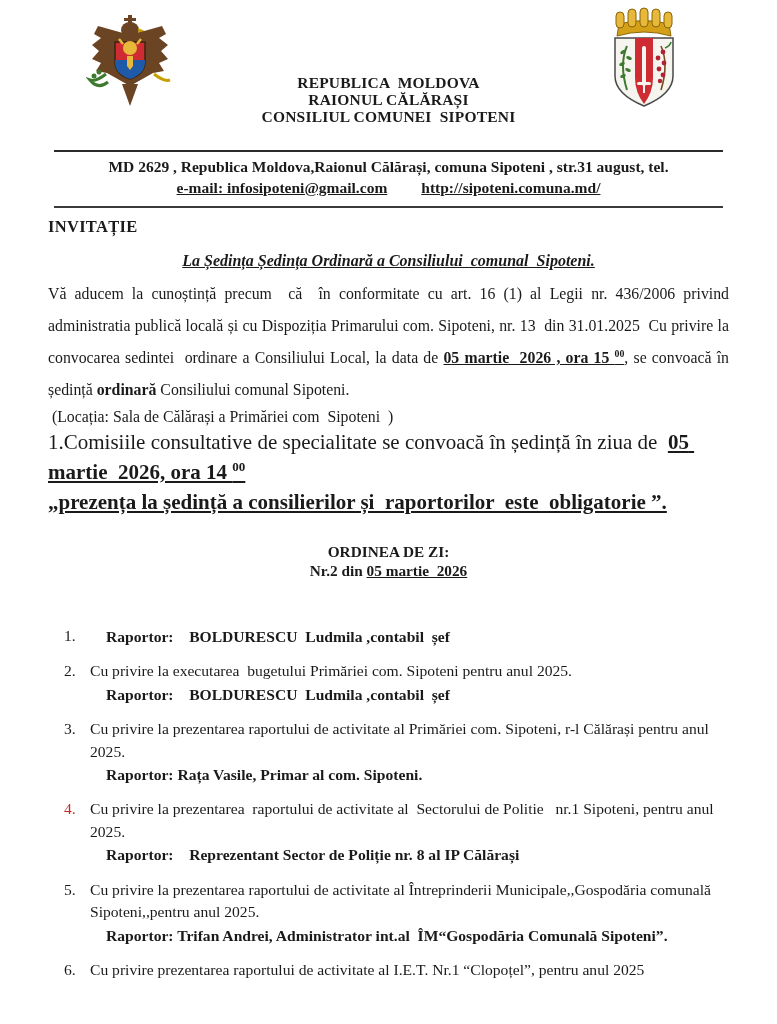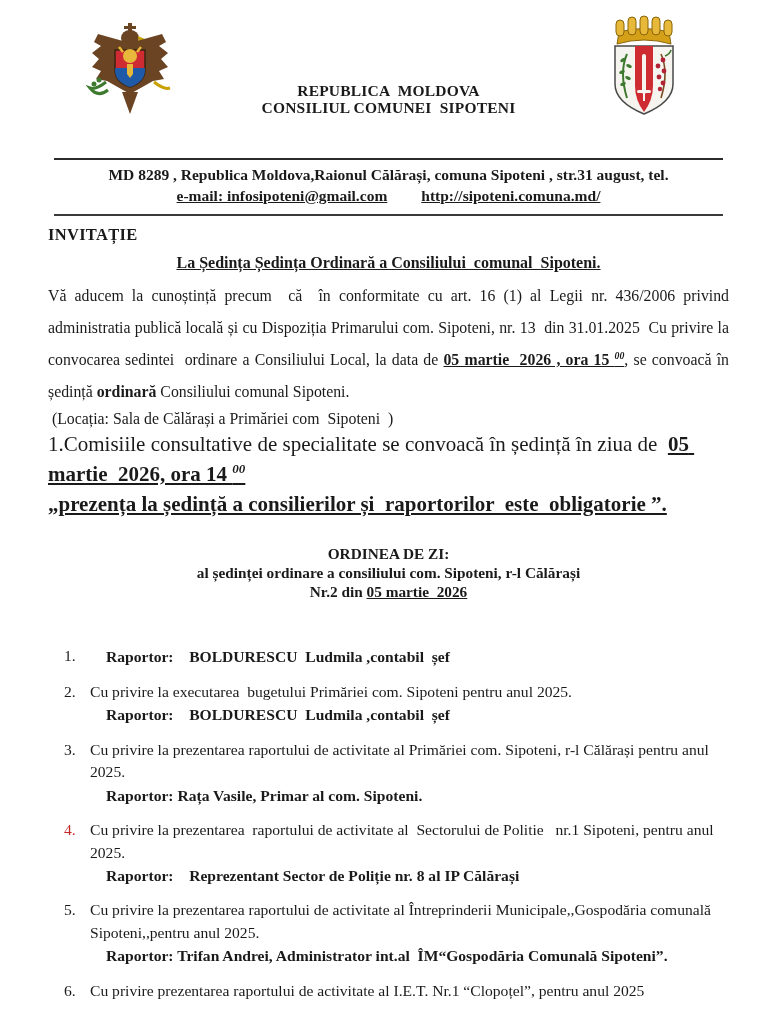--- a/index.html
+++ b/index.html
@@ -2,21 +2,21 @@
 <html><head>
 <meta charset="utf-8">
 <style>
   * { margin:0; padding:0; box-sizing:border-box; }
   html,body { background:#ffffff; }
   body { width:777px; height:1024px; overflow:hidden; }
   .page {
     font-family:"Liberation Serif", serif;
     color:#1a1a1a;
     width:777px; height:1024px;
-    padding:12px 48px 0 48px;
+    padding:4px 48px 0 48px;
     position:relative; background:#fff;
   }
   [data-bind] { white-space:pre-wrap; }
 
   
   .header { position:relative; height:140px; }
   .emblem-left  { position:absolute; left:38px; top:10px; }
   .emblem-right { position:absolute; right:44px; top:2px; }
   .header-text { text-align:center; padding-top:70px; font-weight:bold; font-size:15.5px; line-height:1.1; letter-spacing:.2px; }
 
@@ -24,23 +24,23 @@
   .rule2 { border-top:2.5px solid #3a3a3a; margin-top:9px; }
 
   
   .contact { text-align:center; font-weight:bold; font-size:15.5px; line-height:1.27; margin-top:5px; }
   .contact .links { margin-top:1px; }
   .u { text-decoration:underline; }
   .link-gap { display:inline-block; width:34px; }
 
   
   .title { text-align:left; font-weight:bold; font-size:16.5px; margin-top:9px; letter-spacing:.3px; }
-  .subtitle { text-align:center; font-weight:bold; font-size:16px; margin-top:9px; }
+  .subtitle { text-align:center; font-weight:bold; font-size:16px; margin-top:15px;font-style:italic; }
   .bu { font-weight:bold; text-decoration:underline; }
-  sup.ss { font-size:.62em; font-weight:bold; vertical-align:super;font-style:italic; }
+  sup.ss { font-size:.62em; font-weight:bold; vertical-align:super; }
 
   .body-par { margin-top:8px; font-size:15.8px; line-height:2.02; text-align:justify; }
   .location { margin-top:2px; font-size:15.8px; }
   .notes { margin-top:2px; font-size:21px; line-height:1.42; }
 
   
   .agenda-head { margin-top:26px; text-align:center; font-weight:bold; font-size:15.3px; line-height:1.22; }
   .agenda-items { margin-top:44px; }
   .item { display:flex; margin-bottom:12px; font-size:15.6px; line-height:1.44; }
   .item .num { margin-left:16px; width:26px; flex:none; }
@@ -69,20 +69,21 @@
         <path d="M29 28 h30 v20 q0 12 -15 17 q-15 -5 -15 -17 z" fill="#cf2b32" stroke="#3a2410" stroke-width="1.5"></path>
         <path d="M29 46 h30 v2 q0 12 -15 17 q-15 -5 -15 -17 z" fill="#1f5aa8"></path>
         <path d="M44 34 m-7 0 a7 7 0 1 0 14 0 a7 7 0 1 0 -14 0" fill="#e8b83a"></path>
         <path d="M41 42 h6 v10 l-3 4 -3 -4 z" fill="#e8b83a"></path>
         <path d="M37 30 l-4 -5 M51 30 l4 -5" stroke="#e8b83a" stroke-width="2.5"></path>
       </svg>
     </span>
 
     <div class="header-text">
       <div data-bind="header.line1">REPUBLICA  MOLDOVA</div>
+      <div data-bind="header.line2">RAIONUL CĂLĂRAȘI</div>
       <div data-bind="header.line3">CONSILIUL COMUNEI  SIPOTENI</div>
     </div>
 
     <span class="emblem-right">
       <svg width="82" height="104" viewBox="0 0 82 104">
         <path d="M14 30 q27 -8 54 0 l-2 -12 q-25 -7 -50 0 z" fill="#d4a017" stroke="#8a6508" stroke-width="1"></path>
         <g fill="#e8b83a" stroke="#8a6508" stroke-width="1">
           <rect x="13" y="6" width="8" height="16" rx="4"></rect>
           <rect x="25" y="3" width="8" height="18" rx="4"></rect>
           <rect x="37" y="2" width="8" height="19" rx="4"></rect>
@@ -112,21 +113,21 @@
             <circle cx="57" cy="75" r="2.2"></circle>
         </g>
         <path d="M62 42 q5 -2 6 -6" fill="none" stroke="#3d7a2f" stroke-width="1.6"></path>
       </svg>
     </span>
   </div>
 
   <hr class="rule">
 
   <div class="contact">
-    <div data-bind="contact.address_line1">MD 8289 , Republica Moldova,Raionul Călărași, comuna Sipoteni , str.31 august, tel.</div>
+    <div data-bind="contact.address_line1">MD 2629 , Republica Moldova,Raionul Călărași, comuna Sipoteni , str.31 august, tel.</div>
     <div class="links">
       <span class="u" data-bind="contact.email">e-mail: infosipoteni@gmail.com</span><span class="link-gap"></span><span class="u" data-bind="contact.website">http://sipoteni.comuna.md/</span>
     </div>
   </div>
 
   <hr class="rule rule2">
 
   <div class="title" data-bind="invitation.title">INVITAȚIE</div>
   <div class="subtitle"><span class="bu" data-bind="invitation.subtitle">La Ședința Ședința Ordinară a Consiliului  comunal  Sipoteni.</span></div>
 
@@ -134,21 +135,20 @@
 
   <div class="location" data-bind="invitation.location"> (Locația: Sala de Călărași a Primăriei com  Sipoteni  )</div>
 
   <div class="notes">
     <div><span data-bind="invitation.note1_pre">1.Comisiile consultative de specialitate se convoacă în ședință în ziua de  </span><span class="bu"><span data-bind="invitation.note1_date">05 martie  2026, ora 14 </span><sup class="ss" data-bind="invitation.note1_sup">00</sup></span></div>
     <div><span class="bu" data-bind="invitation.note3">„prezența la ședință a consilierilor și  raportorilor  este  obligatorie ”.</span></div>
   </div>
 
   <div class="agenda-head">
     <div data-bind="agenda.title">ORDINEA DE ZI:</div>
-    <div data-bind="agenda.subtitle">al ședinței ordinare a consiliului com. Sipoteni, r-l Călărași</div>
     <div><span data-bind="agenda.nr_prefix">Nr.2 din </span><span class="u" data-bind="agenda.nr_date">05 martie  2026</span></div>
   </div>
 
   <div class="agenda-items">
 
     <div class="item">
       <span class="num" data-bind="agenda.items.0.num" style="color: rgb(26, 26, 26);">1.</span>
       <div class="itext">
         <div class="irap" data-bind="agenda.items.0.raportor">Raportor:    BOLDURESCU  Ludmila ,contabil  șef</div>
       </div>

